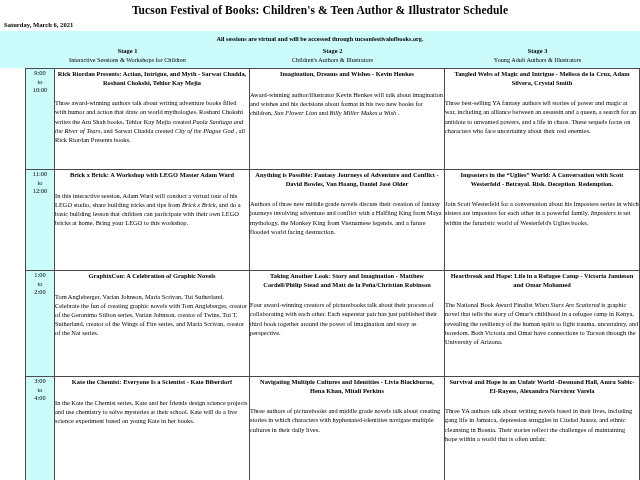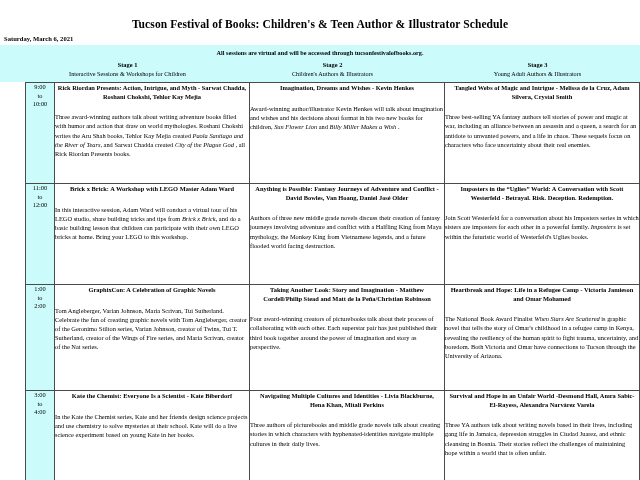--- a/index.html
+++ b/index.html
@@ -19,21 +19,21 @@
     position: relative;
     width: 640px;
     height: 480px;
     box-sizing: border-box;
   }
   .doc-title {
     text-align: center;
     font-size: 11.5px;
     font-weight: bold;
     line-height: 14px;
-    padding-top: 17px;
+    padding-top: 3px;
     letter-spacing: 0.1px;
   }
   .date-line {
     font-size: 6.6px;
     font-weight: bold;
     padding-left: 4px;
     padding-top: 3px;
     line-height: 9px;
   }
   .banner {

